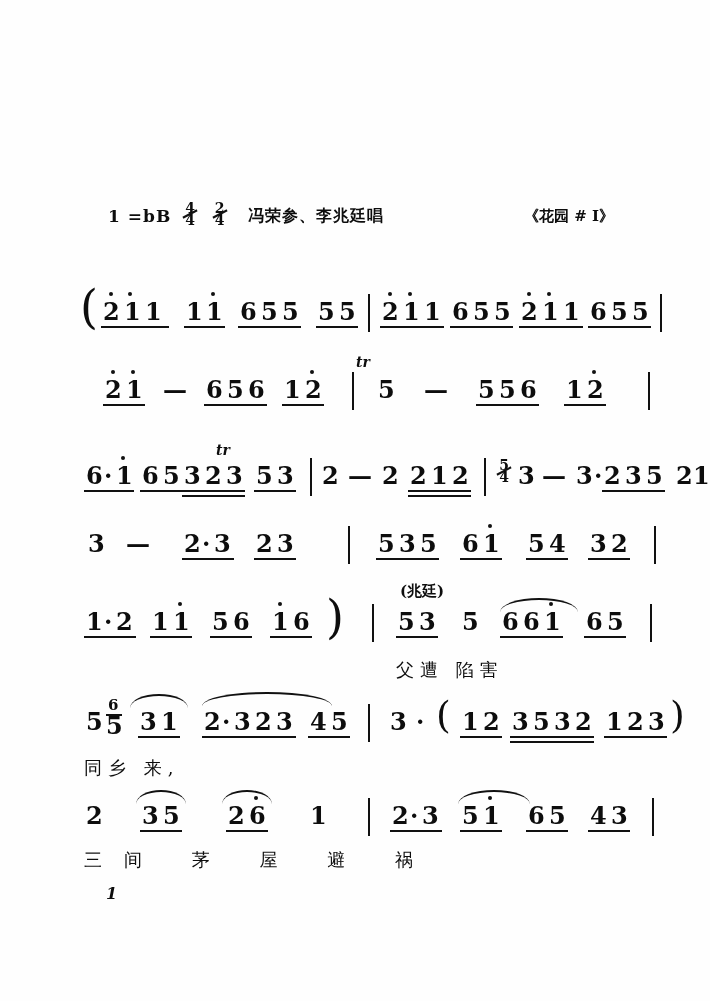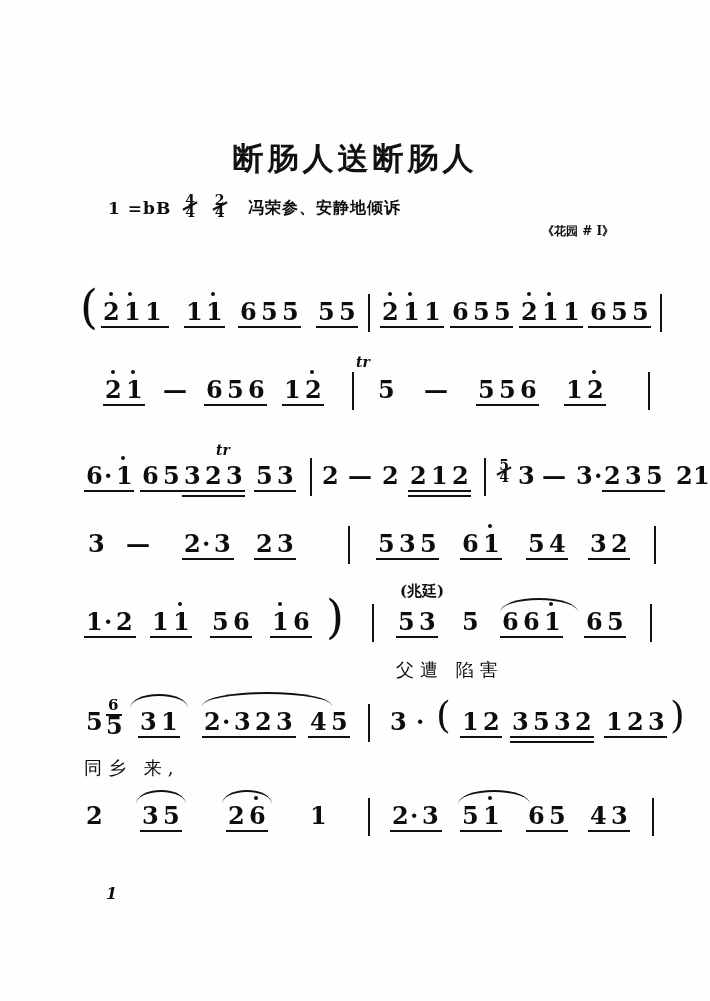--- a/index.html
+++ b/index.html
@@ -31,21 +31,21 @@
     text-align: center;
     font-family: "DejaVu Serif", serif;
     font-weight: bold;
     font-size: 31px;
     letter-spacing: 4px;
     color: #111;
   }
   
   .hdr {
     position: absolute;
-    top: 196px;
+    top: 204px;
     left: 0;
     width: 710px;
     height: 30px;
   }
   .hdr .key {
     position: absolute;
     left: 108px;
     top: 2px;
     font-size: 17px;
     font-weight: bold;
@@ -95,24 +95,23 @@
     left: 248px;
     top: 2px;
     font-size: 16px;
     font-weight: bold;
     letter-spacing: 1px;
   }
   .hdr .opera {
     position: absolute;
     right: 96px;
     top: 3px;
-    font-size: 12px;
+    font-size: 15px;
     font-weight: bold;
     letter-spacing: 0px;
-    margin-top: 24px;
   }
   .tempo {
     position: absolute;
     left: 80px;
     top: 241px;
     font-size: 16px;
     font-weight: bold;
     letter-spacing: 1px;
   }
   .tempo .expr {
@@ -198,37 +197,36 @@
     font-size: 16px;
     font-weight: bold;
     font-style: italic;
   }
 </style>
 </head>
 <body>
 
 <div class="page">
 
-  <div class="title">断肠人送断肠人</div>
 
   <div class="hdr">
     <span class="key">1 =bB</span>
     <span class="meter">
       <span class="frac">
         <span class="n">4</span>
         <span class="bar"></span>
         <span class="d">4</span>
       </span>
       <span class="frac">
         <span class="n">2</span>
         <span class="bar"></span>
         <span class="d">4</span>
       </span>
     </span>
-    <span class="singers">冯荣参、安静地倾诉</span>
+    <span class="singers">冯荣参、李兆廷唱</span>
     <span class="opera">《花园 # I》</span>
   </div>
 
 
   <div class="row" style="top:292px;">
     <span class="paren" style="left:80px; top:-8px;">(</span>
 
     <span class="odot" style="left:109px; top:0px;"></span>
     <span class="note big" style="left:103px; top:8px;">2</span>
     <span class="odot" style="left:128px; top:0px;"></span>
@@ -539,16 +537,17 @@
     <span class="note big" style="left:528px; top:14px;">6</span>
     <span class="note big" style="left:549px; top:14px;">5</span>
     <span class="beam" style="left:526px; top:40px; width:42px;"></span>
 
     <span class="note big" style="left:590px; top:14px;">4</span>
     <span class="note big" style="left:611px; top:14px;">3</span>
     <span class="beam" style="left:588px; top:40px; width:42px;"></span>
 
     <span class="bar-line" style="left:652px; top:8px; height:38px;"></span>
 
+    <span class="lyric" style="left:84px; top:58px; letter-spacing:22px;">三间  茅  屋   避  祸</span>
   </div>
 
   <div class="pagenum">1</div>
 </div>
 
 </body></html>

